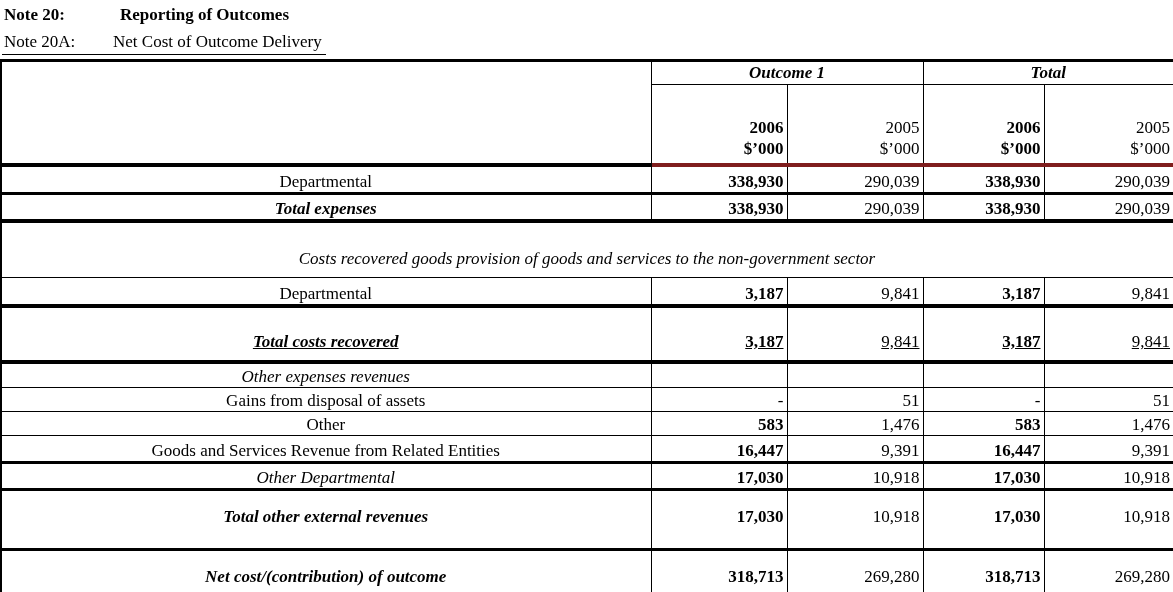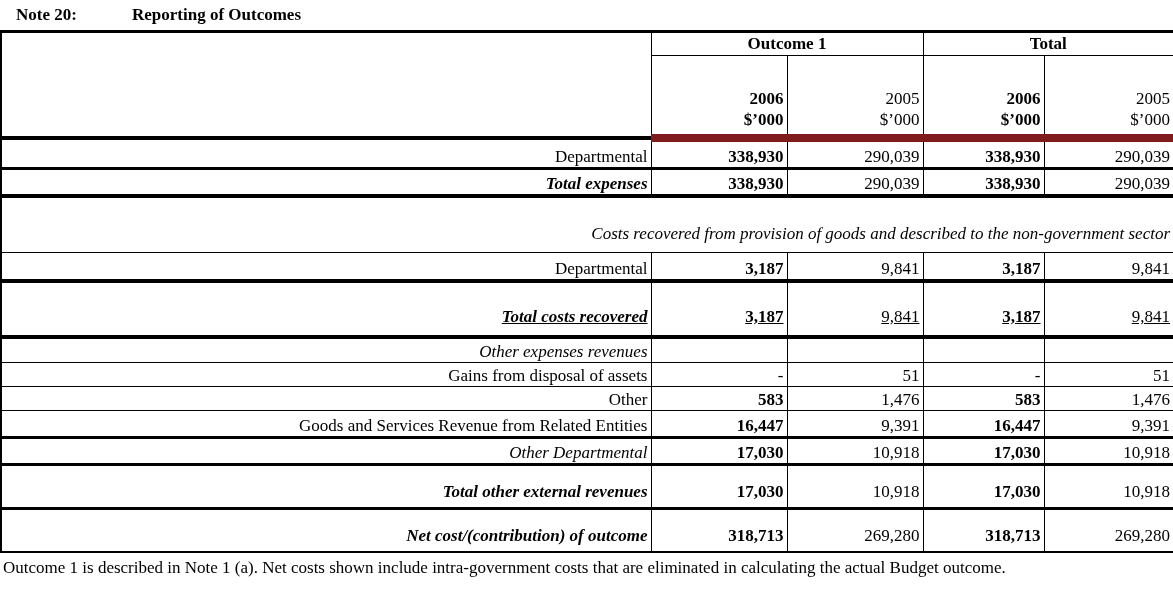--- a/index.html
+++ b/index.html
@@ -13,21 +13,21 @@
     width: 1173px;
     height: 592px;
     position: relative;
     box-sizing: border-box;
     padding-top: 4px;
   }
   
   .title-line {
     font-size: 17px;
     font-weight: bold;
-    padding-left: 16px;
+    padding-left: 4px;
     line-height: 22px;
     white-space: nowrap;
   }
   .title-label { display: inline-block; width: 116px; }
   .subtitle-wrap {
     margin-left: 2px;
     margin-top: 6px;
   }
   .subtitle-line {
     display: inline-block;
@@ -57,69 +57,74 @@
   col.c-t2006 { width: 121px; }
   col.c-t2005 { width: 130px; }
 
   th, td {
     padding: 0 3px;
     vertical-align: bottom;
     overflow: hidden;
     white-space: nowrap;
     font-weight: normal;
   }
-  td.label { text-align: right; padding-left: 2px; }
+  td.label { text-align: center; padding-left: 2px; }
   .num { text-align: right; }
   .b  { font-weight: bold; }
   .i  { font-style: italic; }
   .bi { font-weight: bold; font-style: italic; }
 
   
   .v { border-left: 1px solid #000; }
 
   
   tr.group-row th { height: 22px; text-align: center; font-weight: bold; vertical-align: middle; }
-  tr.group-row th.gcell { border-left: 1px solid #000; border-bottom: 1px solid #000; }
+  tr.group-row th.gcell { border-left: 1px solid #000; border-bottom: 1px solid #000; font-style: italic; }
   tr.years-row th { height: 74px; padding-bottom: 4px; }
   tr.years-row .yr, tr.years-row .unit { display: block; line-height: 21px; }
   th.corner { border-bottom: 4px solid #000; }
 
   
   tr.bb1 td { border-bottom: 1px solid #000; }
   tr.bb3 td { border-bottom: 3px solid #000; }
   tr.bb4 td { border-bottom: 4px solid #000; }
-  tr.years-row th { border-bottom: 8px solid #7f1d1d; padding-left: 24px; }
+  tr.years-row th { border-bottom: 4px solid #7f1d1d; padding-left: 24px; }
 
   
   tr.h25 td { height: 25px; }
   tr.h24 td { height: 24px; margin-left: 34px; }
   tr.h23 td { height: 23px; }
   tr.h26 td { height: 26px; }
   tr.tall46 td { height: 46px; padding-bottom: 8px; }
   tr.tall44 td { height: 44px; padding-bottom: 8px; text-decoration: underline; }
-  tr.tall36 td { height: 36px; padding-bottom: 5px; }
+  tr.tall36 td { height: 36px; padding-bottom: 21px; }
 
   
   .footnote {
     font-size: 17px;
     line-height: 24px;
     padding-left: 3px;
     padding-top: 3px;
     width: 1170px;
   }
 </style>
 </head>
 <body>
 
 <div class="doc">
 
   <div class="title-line">
     <span class="title-label">Note 20:</span><span>Reporting of Outcomes</span>
   </div>
 
+  <div class="subtitle-wrap">
+    <span class="subtitle-line">
+      <span class="subtitle-label">Note 20A:</span><span>Net Cost of Outcome Delivery</span>
+    </span>
+  </div>
 
   <table class="outcomes">
     <colgroup>
       <col class="c-label">
         <col class="c-o2006">
         <col class="c-o2005">
         <col class="c-t2006">
         <col class="c-t2005">
     </colgroup>
     <thead>
@@ -156,21 +161,21 @@
         <td class="num v">290,039</td>
       </tr>
       <tr class="h24 bb4">
         <td class="label bi">Total expenses</td>
         <td class="num v b">338,930</td>
         <td class="num v">290,039</td>
         <td class="num v b">338,930</td>
         <td class="num v">290,039</td>
       </tr>
       <tr class="tall46 bb1">
-        <td class="label i" colspan="5">Costs recovered from provision of goods and described to the non-government sector</td>
+        <td class="label i" colspan="5">Costs recovered goods provision of goods and services to the non-government sector</td>
       </tr>
       <tr class="h26 bb4">
         <td class="label">Departmental</td>
         <td class="num v b">3,187</td>
         <td class="num v">9,841</td>
         <td class="num v b">3,187</td>
         <td class="num v">9,841</td>
       </tr>
       <tr class="tall44 bb4">
         <td class="label bi">Total costs recovered</td>

